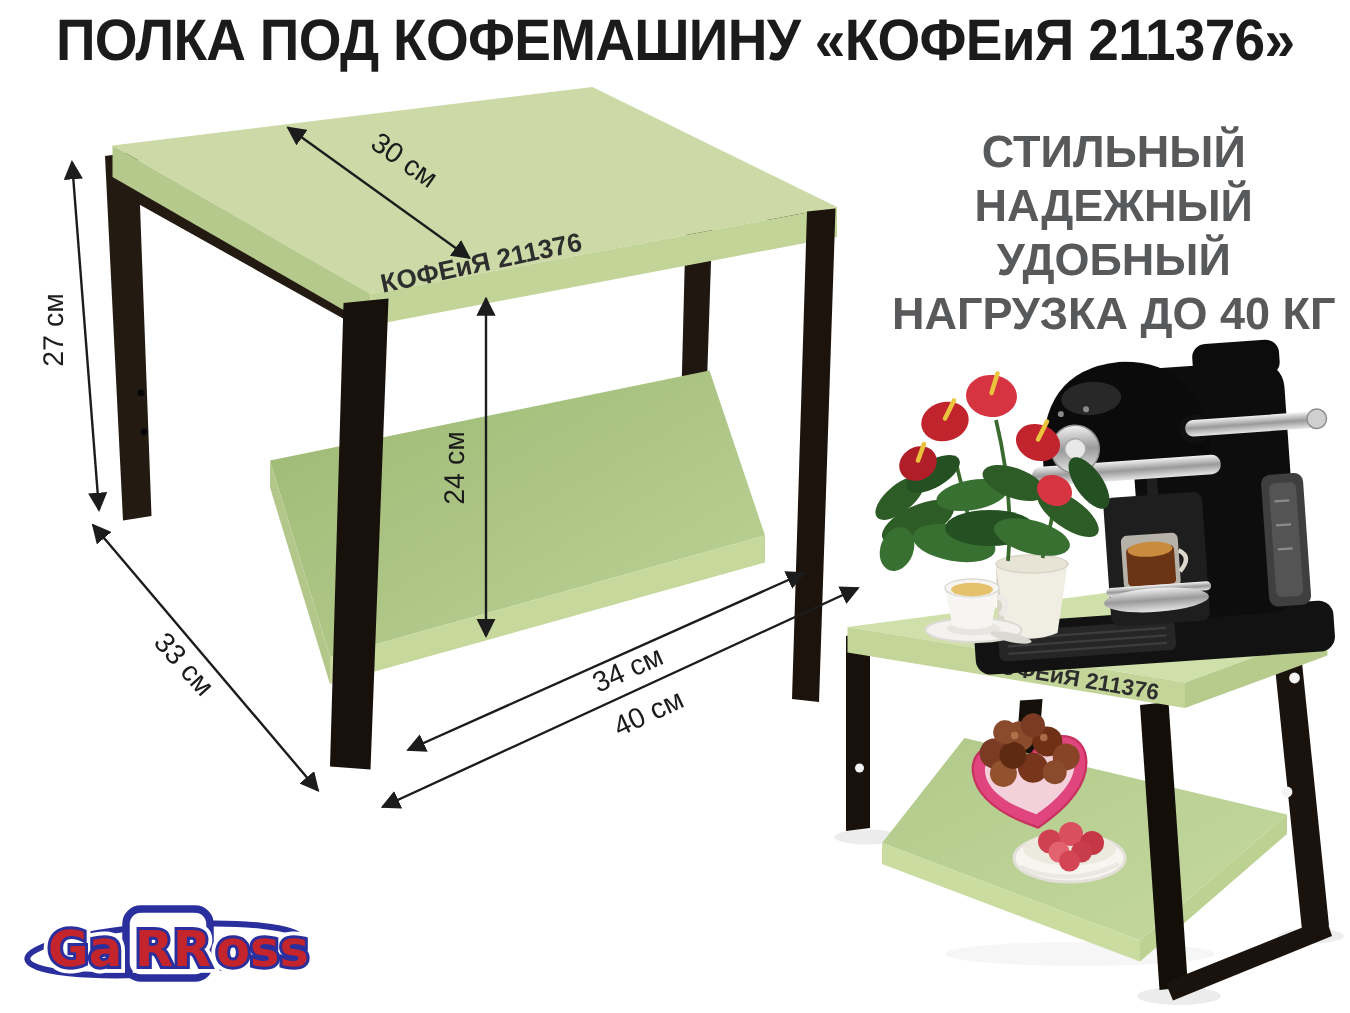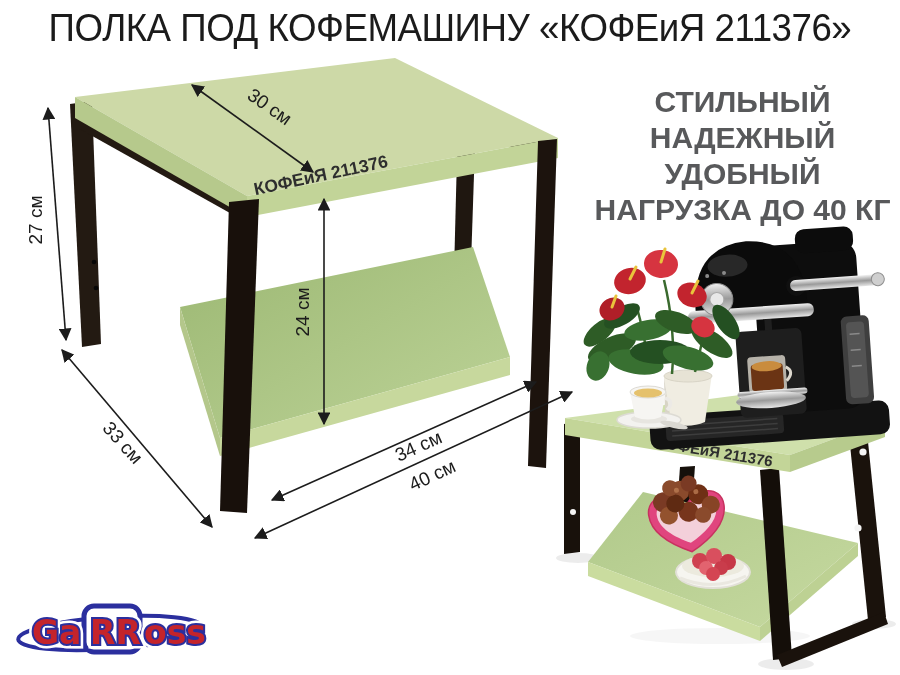--- a/index.html
+++ b/index.html
@@ -1,19 +1,19 @@
 <!DOCTYPE html>
 <html><head>
 <meta charset="utf-8">
 <style>
   html,body{margin:0;padding:0;background:#fff;}
   .canvas{position:relative;width:900px;height:675px;background:#ffffff;overflow:hidden;
           font-family:"Liberation Sans",sans-serif;}
   .title{position:absolute;top:6px;left:0;width:900px;text-align:center;
-         font-size:39px;font-weight:400;color:#1b1b1b;white-space:nowrap;}
+         font-size:39px;font-weight:700;color:#1b1b1b;white-space:nowrap;}
   .title .squeeze{display:inline-block;transform:scaleX(.94);transform-origin:center;letter-spacing:-.5px;}
   .features{position:absolute;left:570px;top:84px;width:345px;text-align:center;
             font-size:30px;font-weight:700;color:#58595b;line-height:36px;white-space:nowrap;}
   svg{position:absolute;}
   .diagram{left:18px;top:50px;}
   .photo{left:538px;top:208px;}
   .logo{left:10px;top:598px;}
   .dimtxt{font-family:"Liberation Sans",sans-serif;font-size:19px;fill:#1c1c1c;}
   .prodlbl{font-family:"Liberation Sans",sans-serif;font-weight:700;fill:#2e2e2e;}
   .dimline{stroke:#1c1c1c;stroke-width:1.6;}

